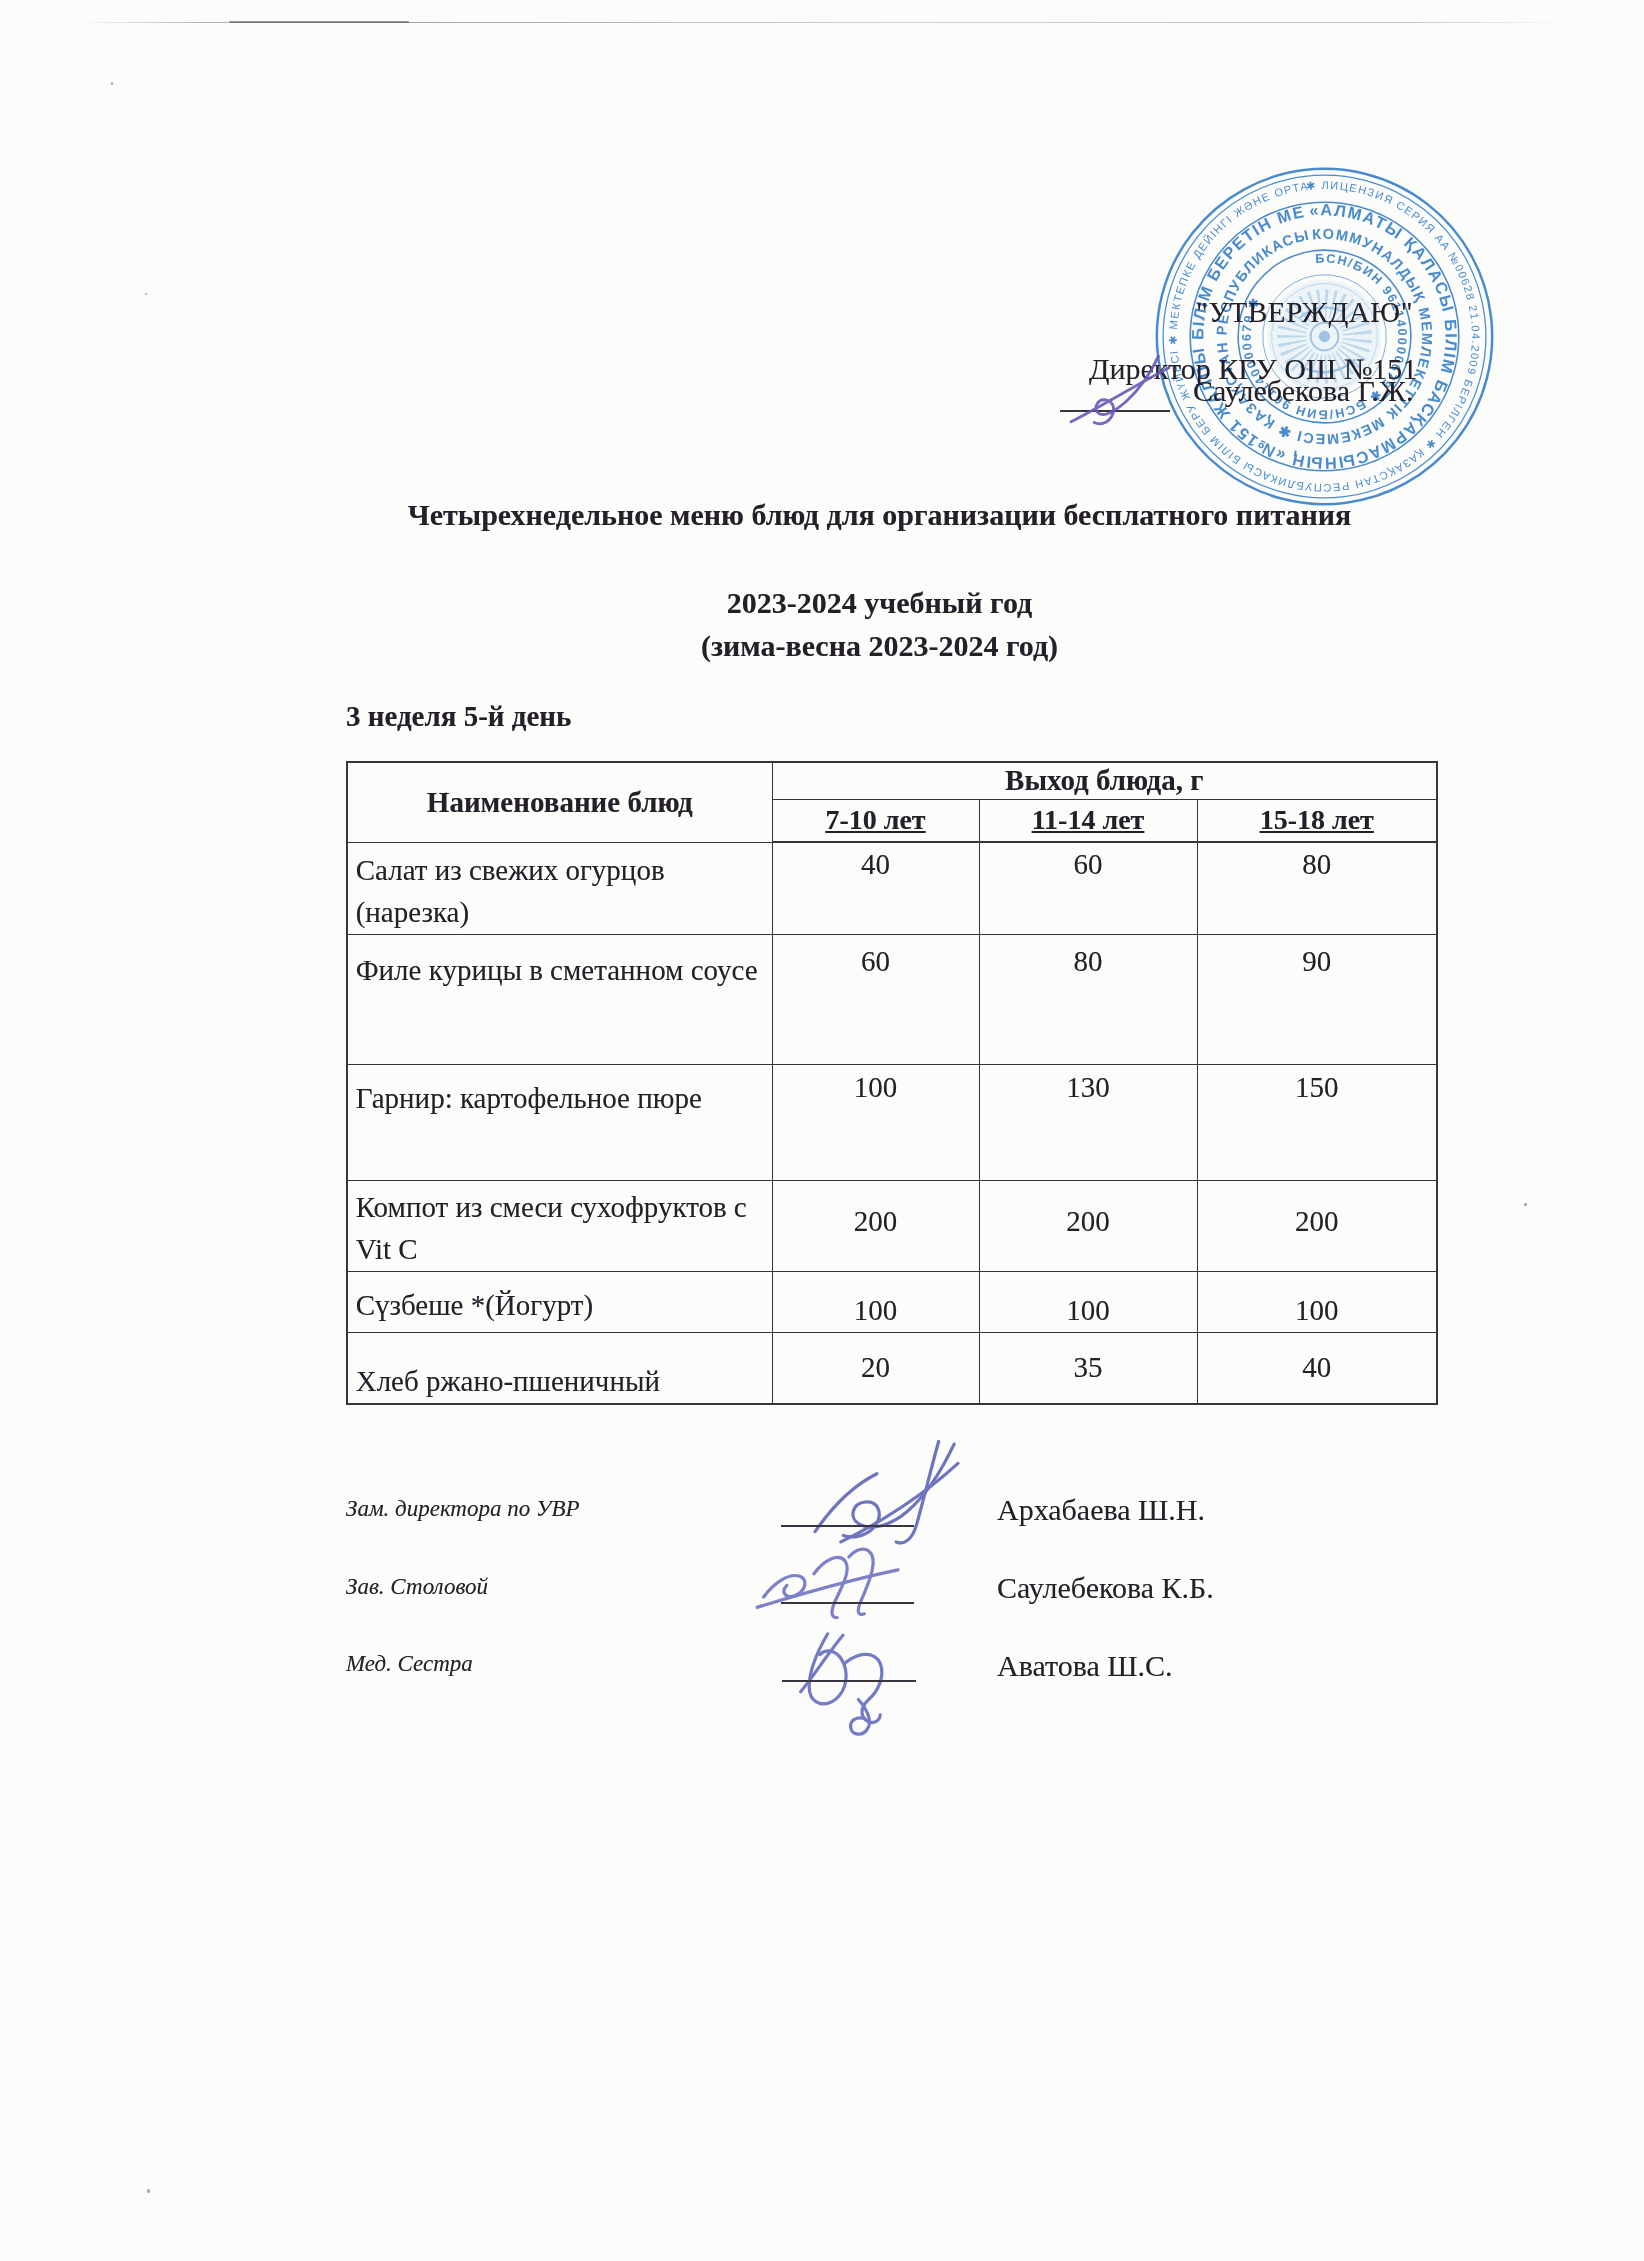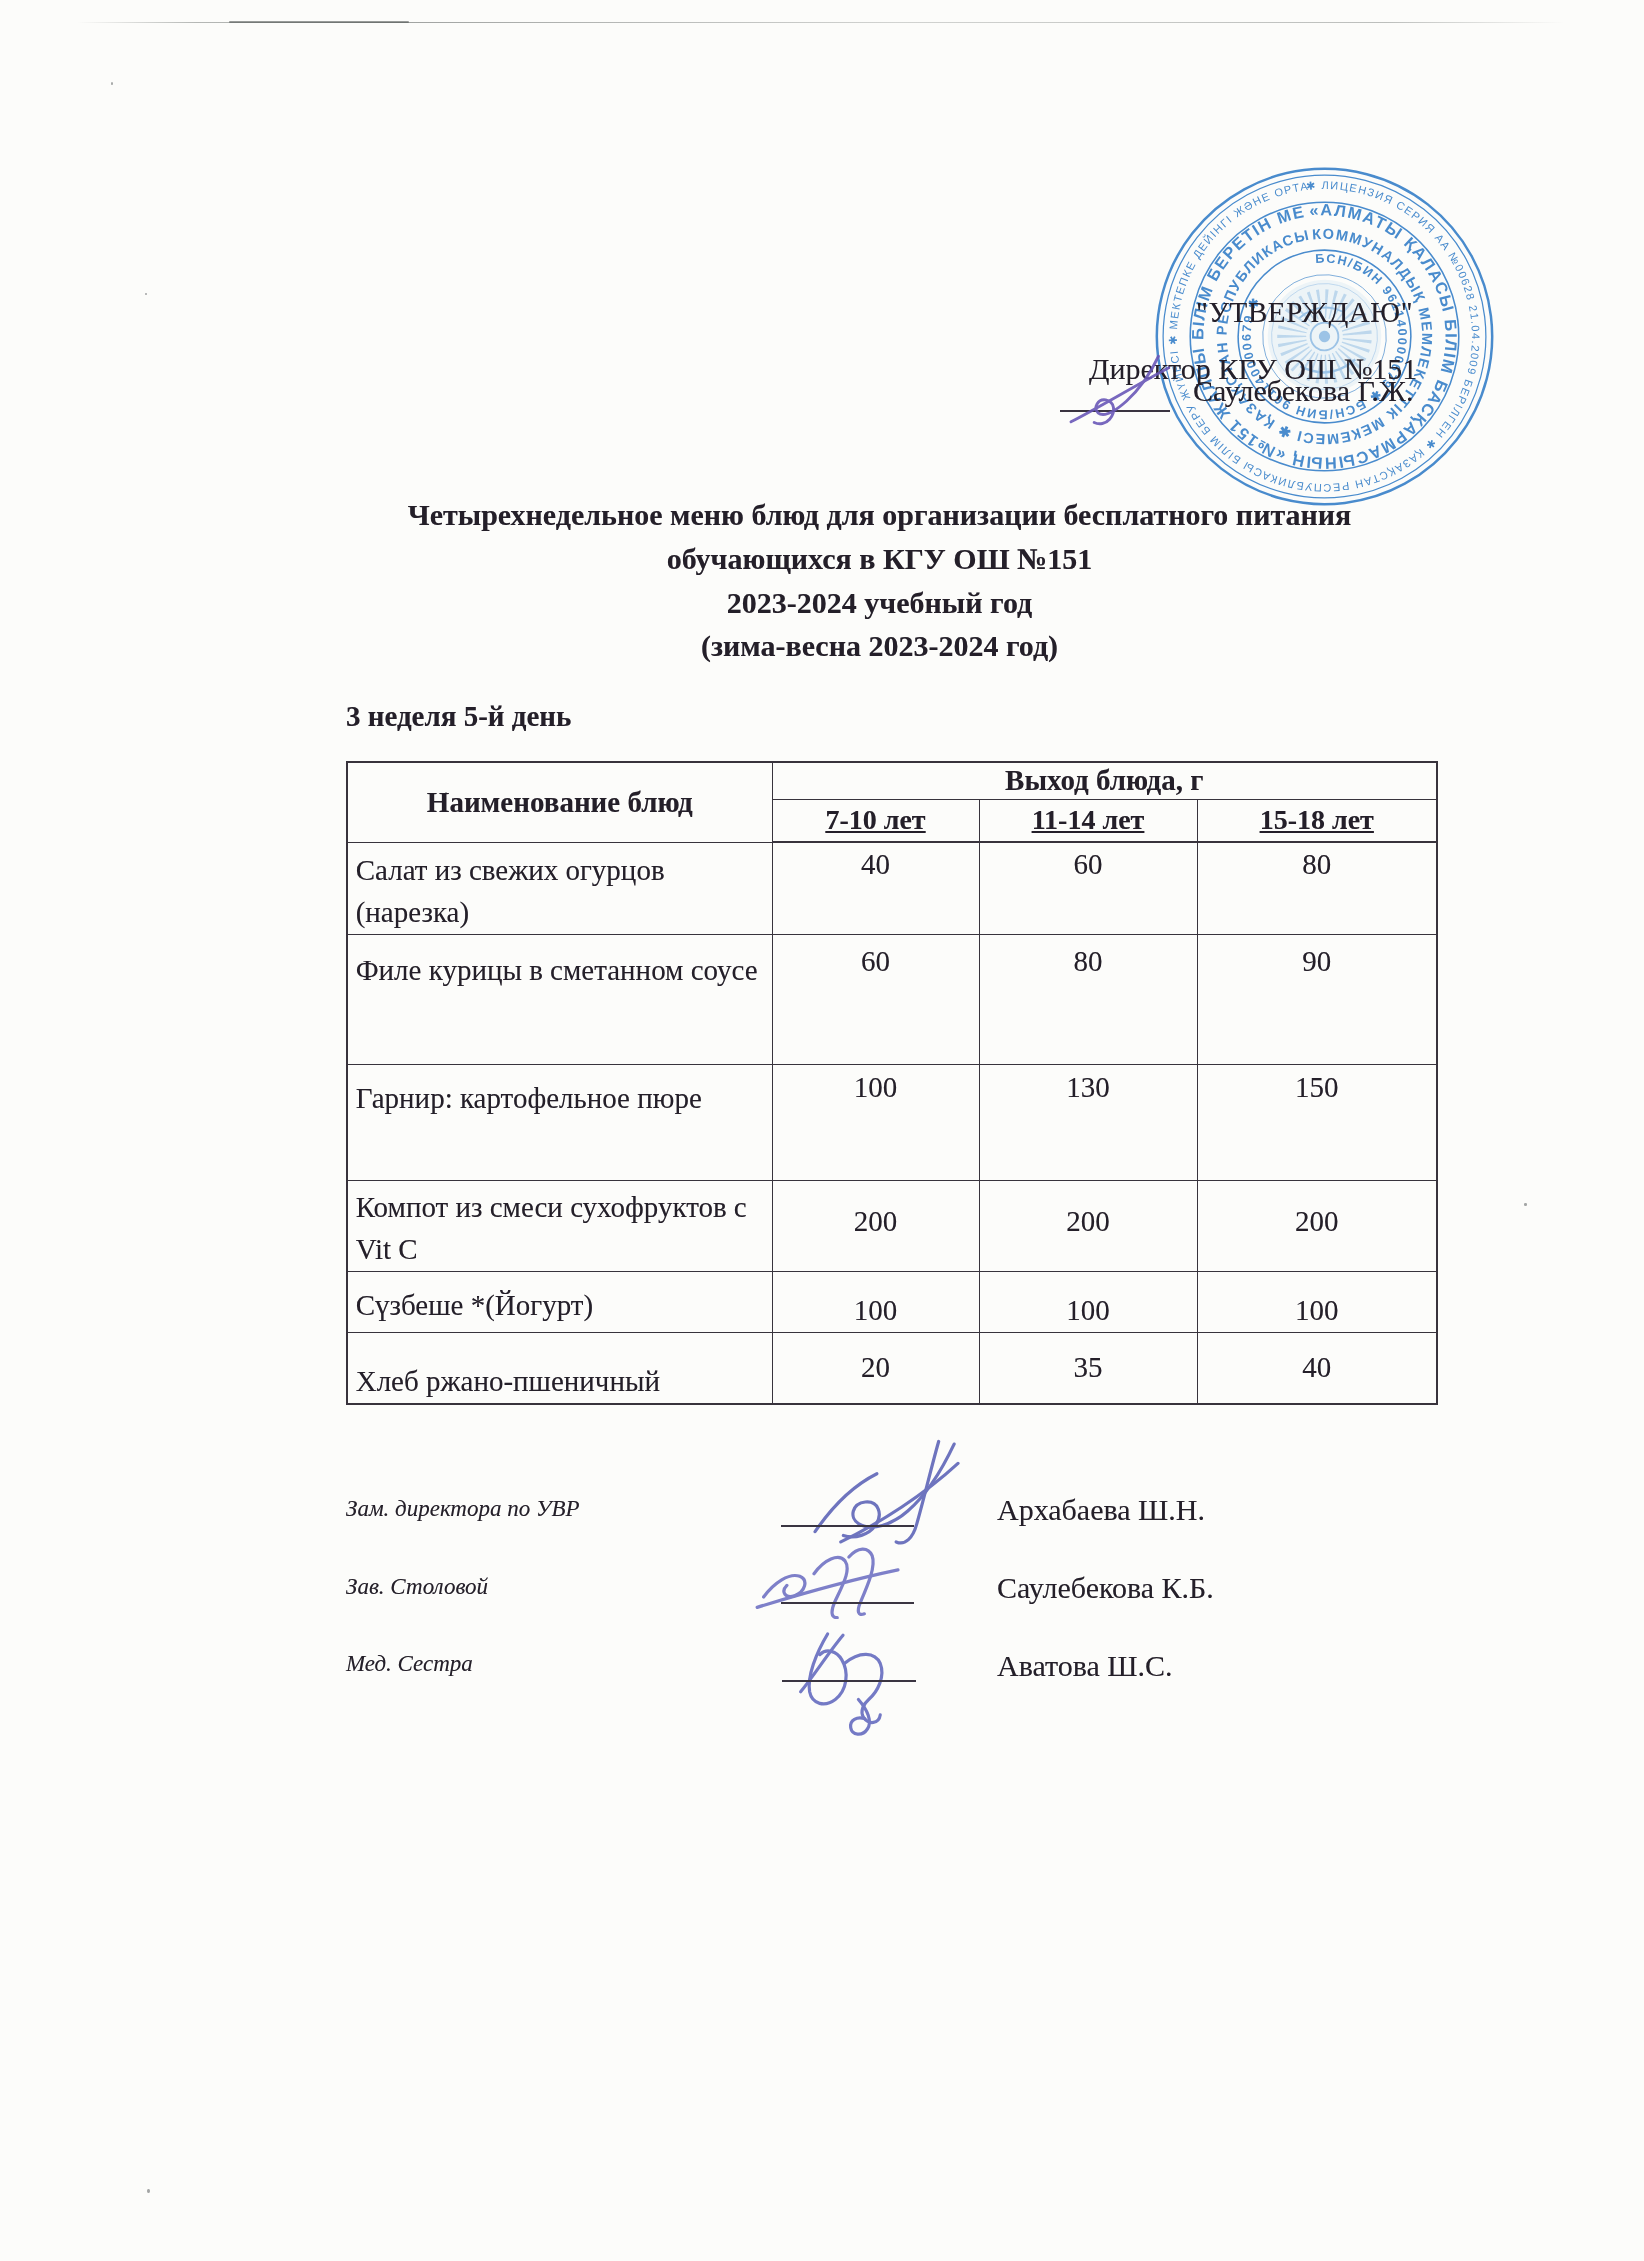--- a/index.html
+++ b/index.html
@@ -128,21 +128,20 @@
   <div class="abs ink ink-director">
     <svg viewBox="0 0 185 118">
       <g fill="none" stroke="#6a58b8" stroke-width="4.5" stroke-linecap="round" opacity=".9">
         <path d="M150,8 C138,34 120,60 100,78 C82,94 66,104 56,96 C48,88 56,74 68,76 C82,79 84,94 74,106 C68,113 58,115 50,111"></path>
         <path d="M14,110 C50,92 110,56 166,26"></path>
       </g>
     </svg>
   </div>
 
   <div class="abs doc title-line t1">Четырехнедельное меню блюд для организации бесплатного питания</div>
-  <div class="abs doc title-line t2">обучающихся в КГУ ОШ №151</div>
   <div class="abs doc title-line t3">2023-2024 учебный год</div>
   <div class="abs doc title-line t4">(зима-весна 2023-2024 год)</div>
 
   <div class="abs doc week-label">3 неделя 5-й день</div>
 
   <table class="abs menu-table doc">
     <colgroup>
         <col class="c0">
         <col class="c1">
         <col class="c2">

